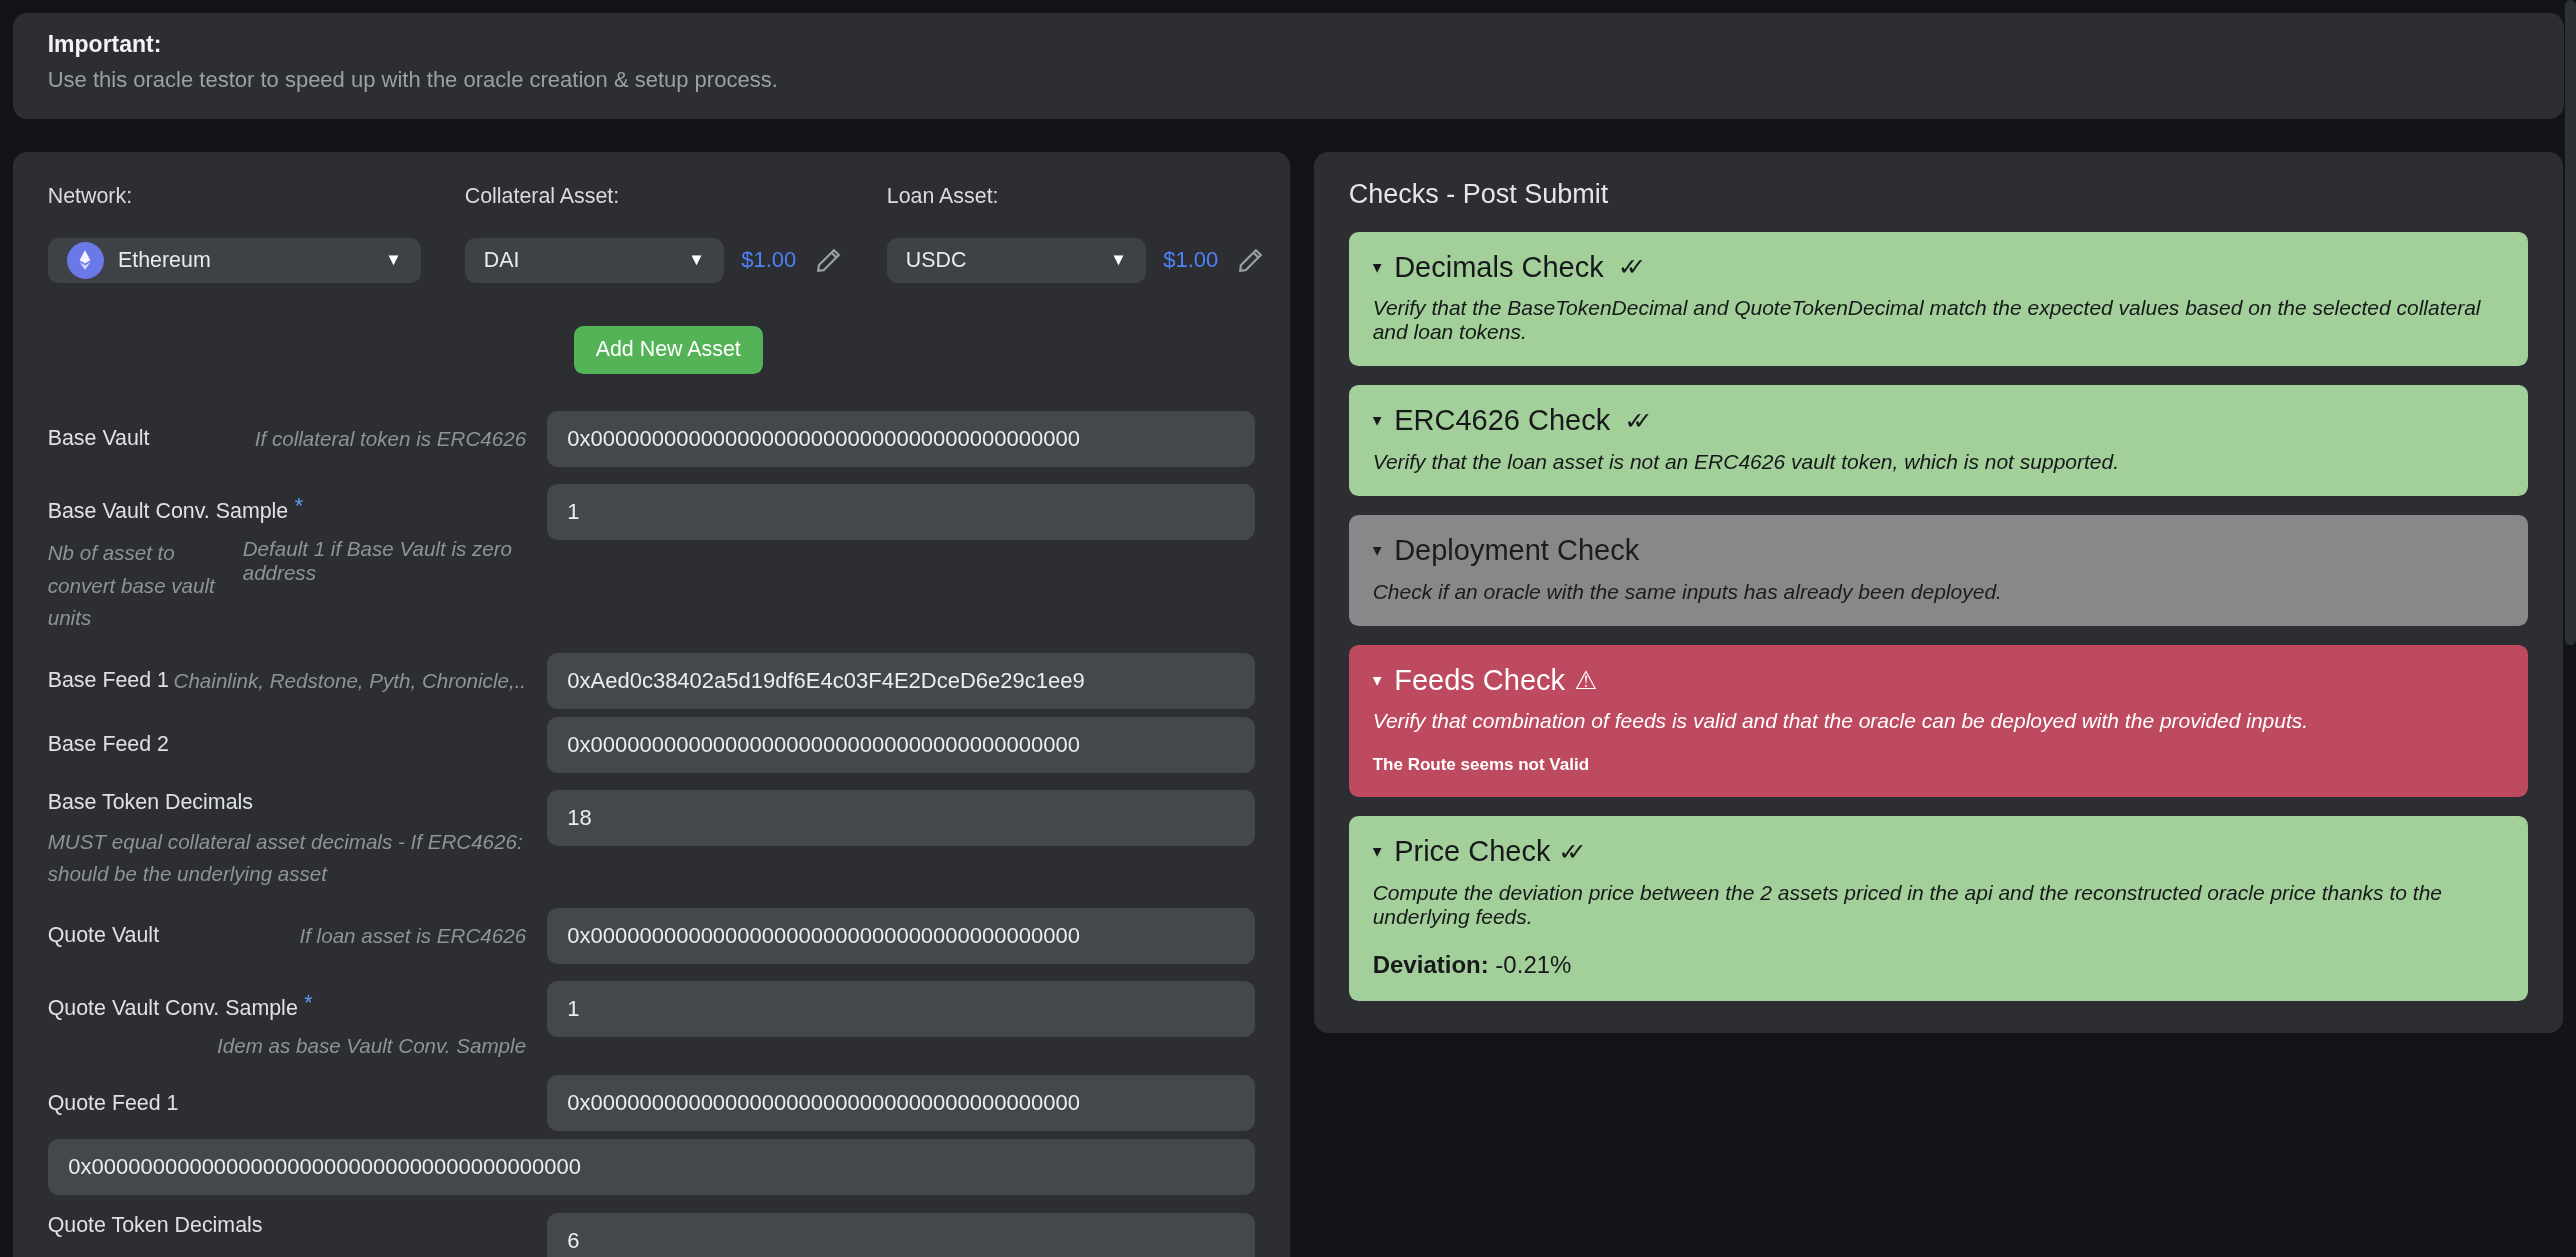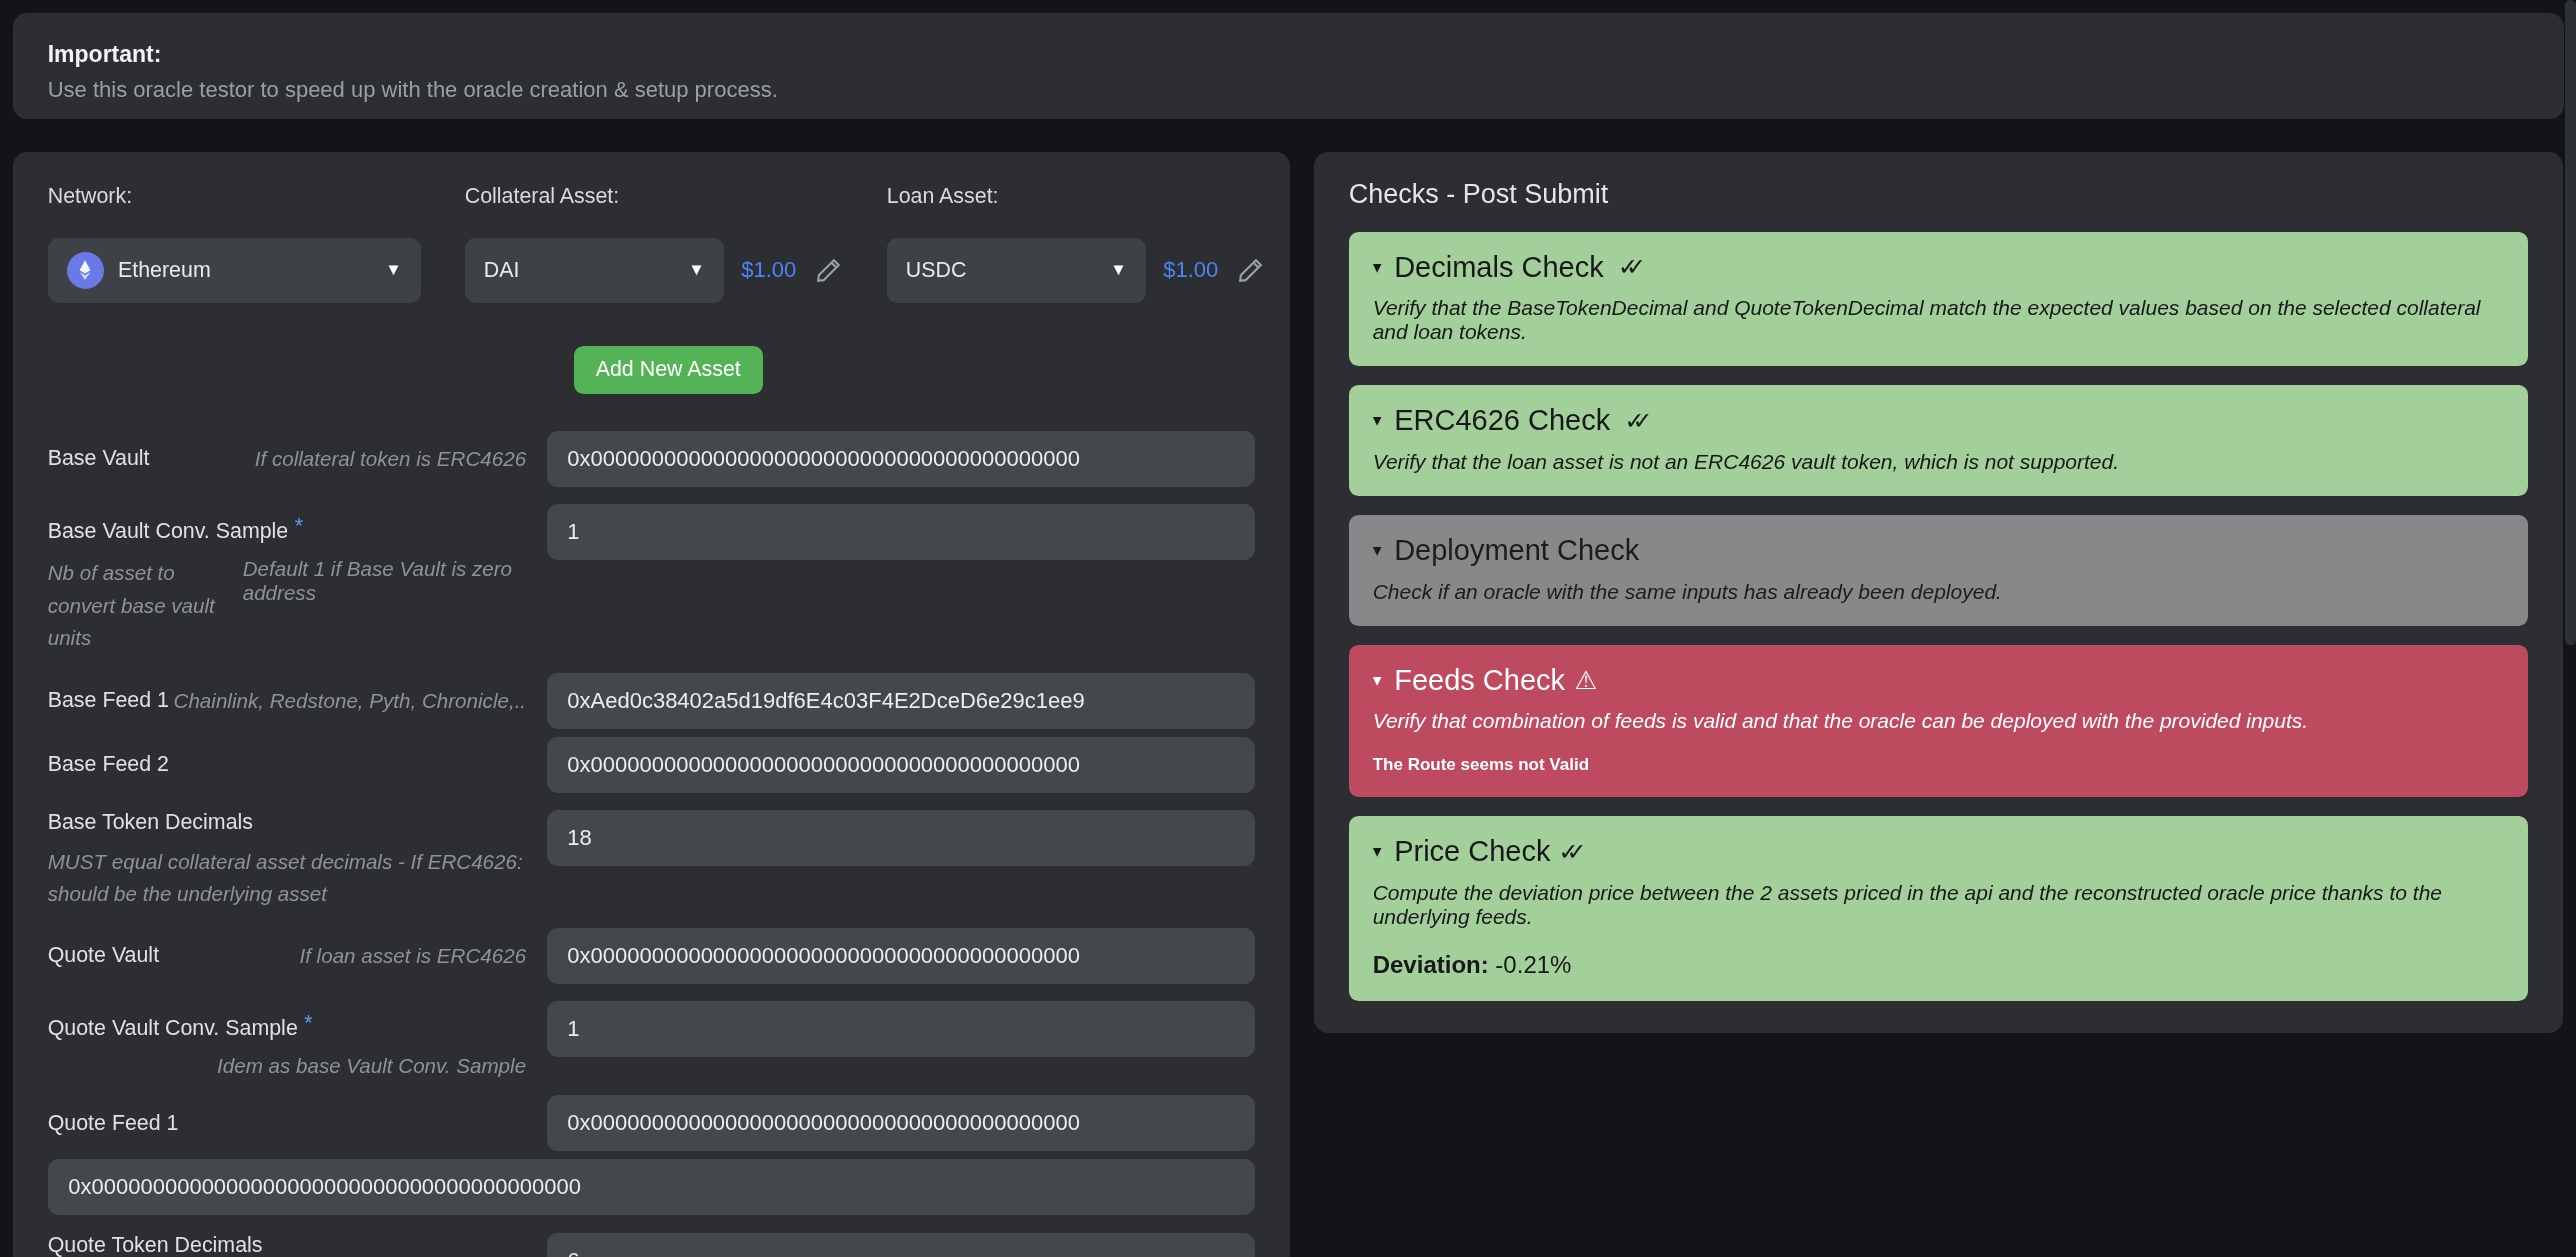--- a/index.html
+++ b/index.html
@@ -9,38 +9,38 @@
     font-family:"Liberation Sans", sans-serif;
     color:#e4e6e9;
     padding:12.7px;
     position:relative;
     overflow:hidden;
   }
   
   .banner {
     width:2551px; height:106px;
     background:#2c2e32; border-radius:14.3px;
-    padding:28px 35px;
+    padding:18px 35px;
     margin-bottom:33px;
   }
   .banner-title { font-size:23px; font-weight:bold; color:#f2f3f5; margin-bottom:9.5px; }
   .banner-sub { font-size:22px; color:#9b9fa8; }
 
   
   .main { display:flex; gap:24px; align-items:flex-start; }
   .panel { background:#2c2e32; border-radius:14.3px; }
   .left-panel { width:1277px; padding:32px 35px 37px 35px; }
   .right-panel { flex:1; padding:27px 35px 32px 35px; }
 
   
   .selects-row { display:flex; gap:44px; }
   .sel-group .sel-label { font-size:21.4px; color:#d9dbdf; margin-bottom:29px; }
   .sel-line { display:flex; align-items:center; gap:17.5px; }
   .select {
-    height:65px; background:#3e4145; border-radius:11px;
+    height:45px; background:#3e4145; border-radius:11px;
     display:flex; align-items:center; gap:14.3px;
     padding:0 19px; font-size:21.4px; color:#eaebed;
     cursor:pointer;
   }
   .select .caret { margin-left:auto; font-size:16.7px; color:#fff; }
   .sel-network { width:373px; }
   .sel-asset { width:259px; }
   .eth-badge {
     width:37px; height:37px; border-radius:50%;
     background:#6b79e8; display:flex; align-items:center; justify-content:center;

